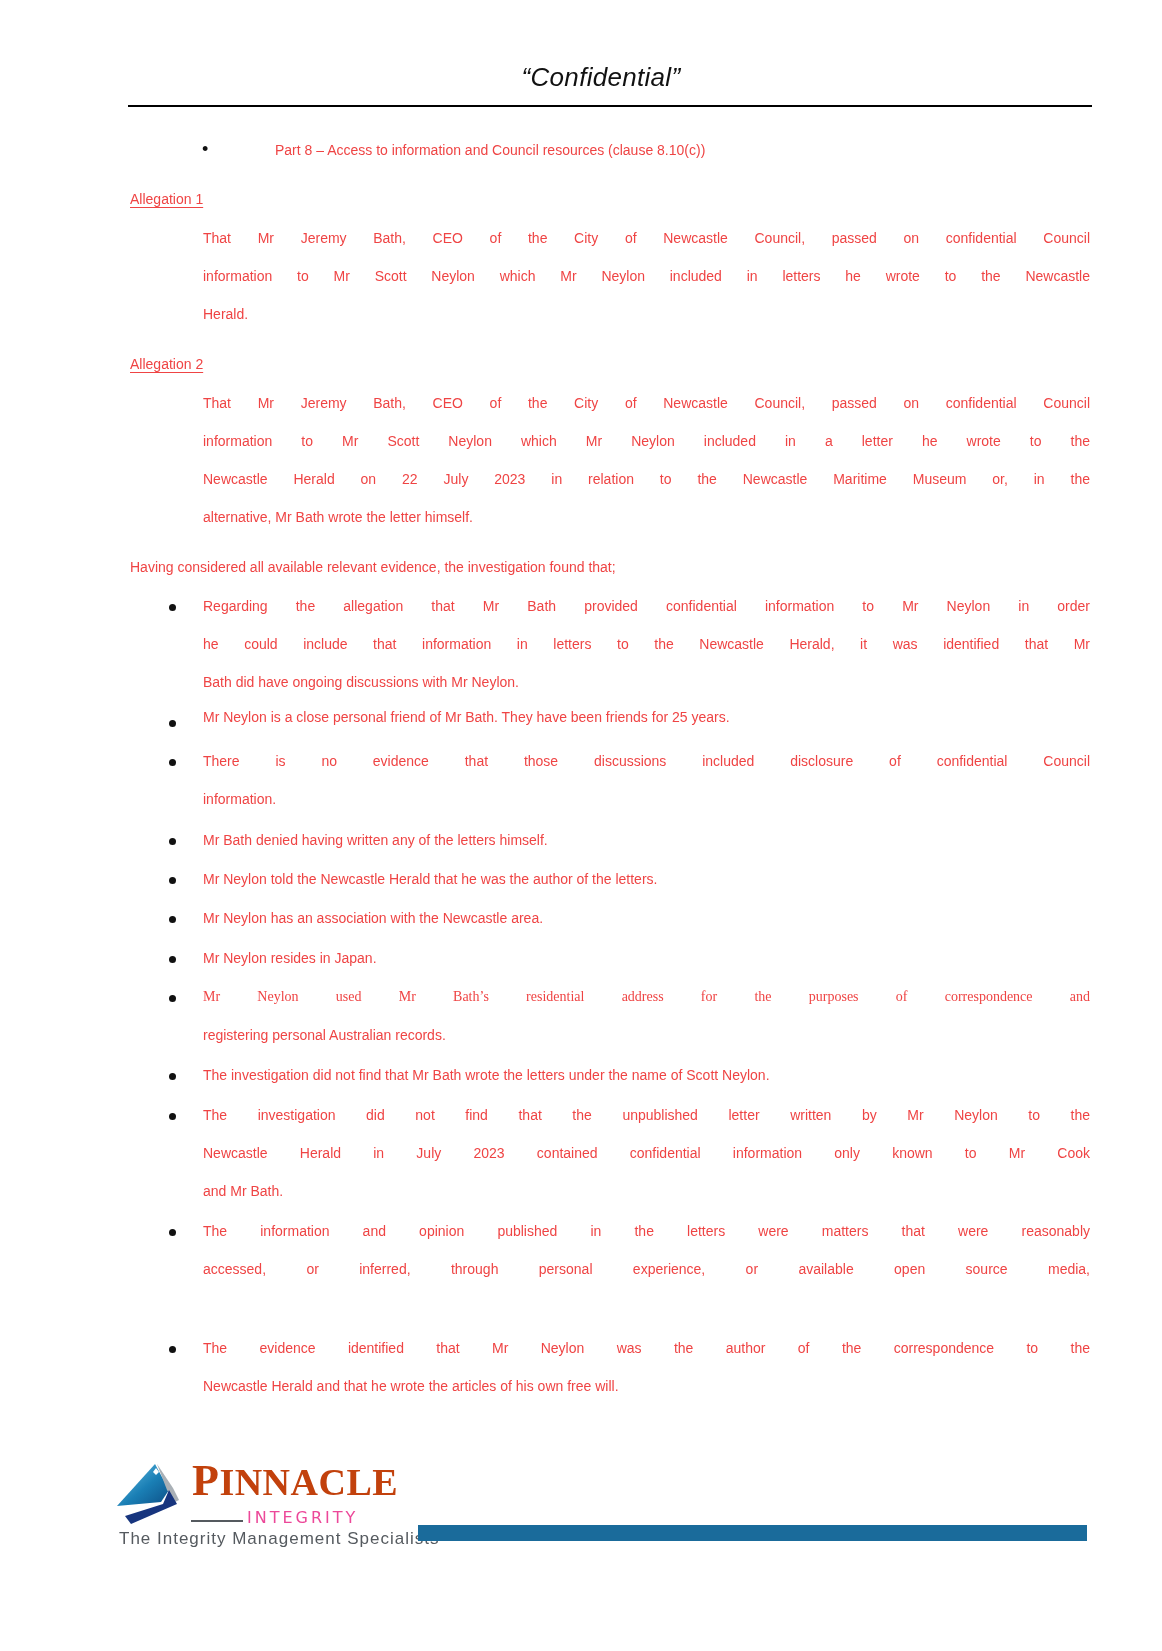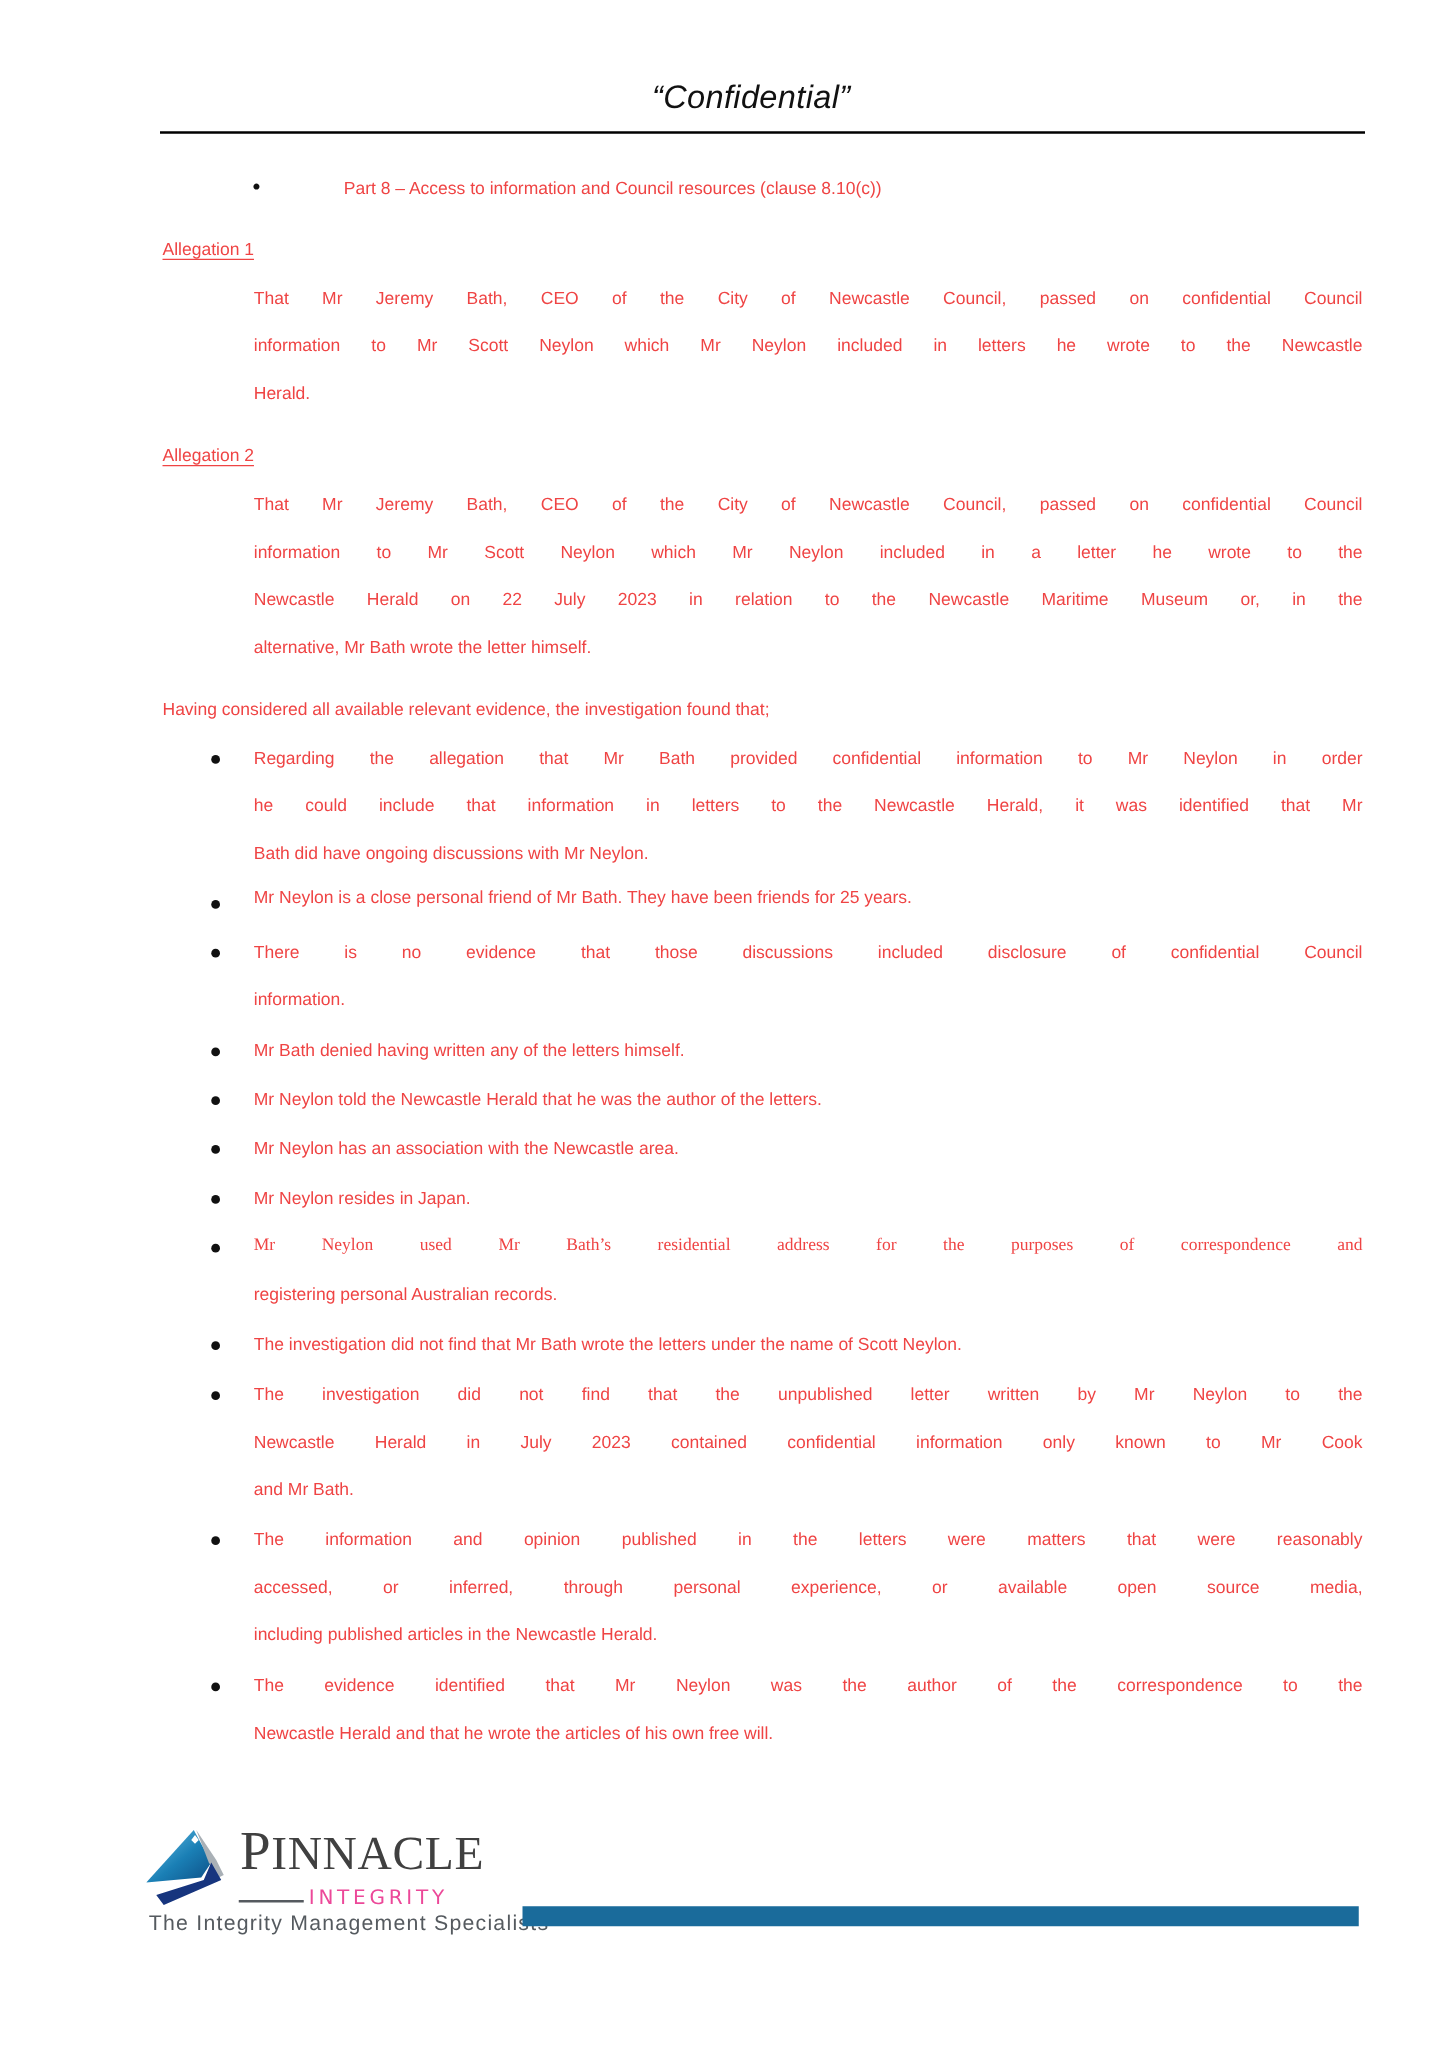--- a/index.html
+++ b/index.html
@@ -31,21 +31,21 @@
 
   .para { left: 183px; width: 887px; }
 
   .bullet-dot {
     position: absolute; left: 149px; width: 7px; height: 7px; border-radius: 50%; background: #111;
   }
 
   .footer-logo { position: absolute; left: 97px; top: 1460px; width: 290px; height: 90px; }
   .logo-word {
     position: absolute; left: 75px; top: 2px; font-family: "Liberation Serif", "DejaVu Serif", serif;
-    font-size: 38px; color: #404040; letter-spacing: 0.5px; line-height: 38px;
+    font-size: 38px; color: #c2410c; letter-spacing: 0.5px; line-height: 38px; font-weight: bold;
   }
   .logo-word .big { font-size: 44px; }
   .logo-sub-rule { position: absolute; left: 74px; top: 60px; width: 52px; height: 1.5px; background: #555a5f; }
   .logo-sub {
     position: absolute; left: 130px; top: 47px; font-size: 16px; letter-spacing: 3px; color: #ec4899;
     line-height: 22px; font-family: "DejaVu Sans", sans-serif;
   }
   .logo-tag {
     position: absolute; left: 2px; top: 71px; font-size: 17px; letter-spacing: 1px; color: #555a5f;
     white-space: nowrap; line-height: 16px;
@@ -110,21 +110,20 @@
   <div class="line para" style="top:1063px;">The investigation did not find that Mr Bath wrote the letters under the name of Scott Neylon.</div>
 
   <span class="bullet-dot" style="top:1113px;"></span>
   <div class="line para just" style="top:1103px;">The investigation did not find that the unpublished letter written by Mr Neylon to the</div>
   <div class="line para just" style="top:1141px;">Newcastle Herald in July 2023 contained confidential information only known to Mr Cook</div>
   <div class="line para" style="top:1179px;">and Mr Bath.</div>
 
   <span class="bullet-dot" style="top:1229px;"></span>
   <div class="line para just" style="top:1219px;">The information and opinion published in the letters were matters that were reasonably</div>
   <div class="line para just" style="top:1257px;">accessed, or inferred, through personal experience, or available open source media,</div>
-  <div class="line para" style="top:1295px;">including published articles in the Newcastle Herald.</div>
 
   <span class="bullet-dot" style="top:1346px;"></span>
   <div class="line para just" style="top:1336px;">The evidence identified that Mr Neylon was the author of the correspondence to the</div>
   <div class="line para" style="top:1374px;">Newcastle Herald and that he wrote the articles of his own free will.</div>
 
   <div class="footer-logo">
     <svg width="80" height="68" viewBox="0 0 80 68" style="position:absolute; left:0; top:0;">
       <defs>
         <linearGradient id="mg" x1="0" y1="0" x2="1" y2="1">
           <stop offset="0" stop-color="#6cc3e8"></stop>

